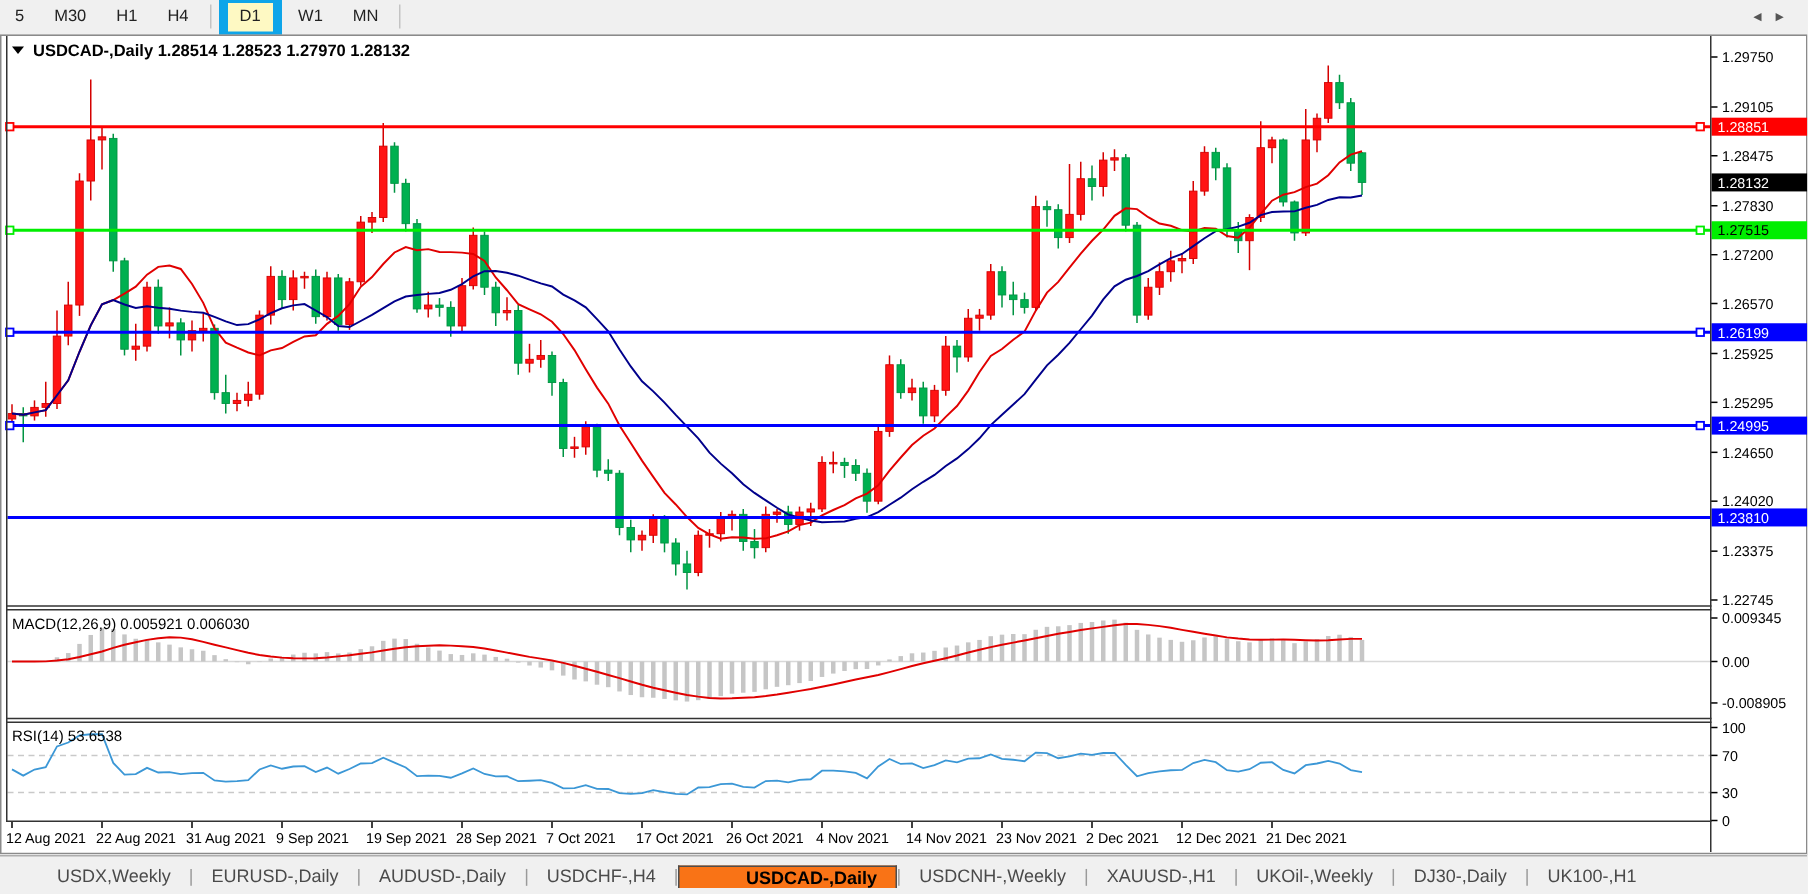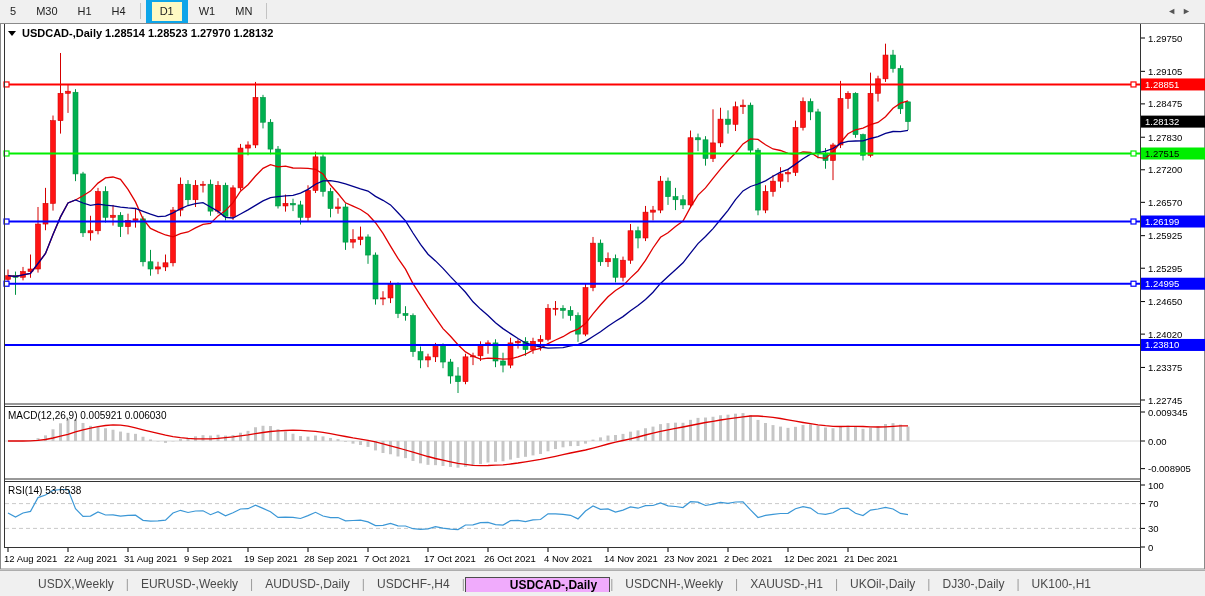--- a/index.html
+++ b/index.html
@@ -11,21 +11,21 @@
   .tfbtn.active{background:#fef9c3;border:6px solid #0ea5e9;}
   .tfsep{width:1px;height:16px;background:#c3c3c3;margin:0 4px;}
   
   .chartwin{position:absolute;left:0;top:23px;width:1205px;height:547px;background:#737373;}
   svg{display:block;font-family:"Liberation Sans",sans-serif;}
   
   .tabbar{position:absolute;left:0;top:570px;width:1205px;height:26px;background:#f0f0f0;
           border-top:1px solid #adadad;display:flex;align-items:center;font-size:12px;color:#4a4a4a;
           padding-left:26px;box-sizing:border-box;}
   .tab{display:flex;align-items:center;padding:0 12px;cursor:default;white-space:nowrap;}
-  .tab.active{background:#f0abfc;border:1px solid #4d4d4d;border-bottom:none;color:#000;font-weight:700;margin-top:1px;padding-left:44px;}
+  .tab.active{background:#f97316;border:1px solid #4d4d4d;border-bottom:none;color:#000;font-weight:700;margin-top:1px;padding-left:44px;}
   .tabsep{display:flex;align-items:center;color:#9a9a9a;}
   .tabscroll{position:absolute;right:8px;top:6px;font-size:9px;color:#555;letter-spacing:6px;}
 </style>
 </head>
 <body>
 
 <div class="app">
   <div class="toolbar" id="toolbar">
       <div class="tfbtn">5</div>
       <div class="tfbtn">M30</div>
@@ -527,33 +527,33 @@
         <line x1="4" y1="381" x2="1141" y2="381" stroke="#333333" stroke-width="1"></line>
         <line x1="4" y1="383.5" x2="1141" y2="383.5" stroke="#333333" stroke-width="1"></line>
         <line x1="4" y1="456" x2="1141" y2="456" stroke="#333333" stroke-width="1"></line>
         <line x1="4" y1="458.5" x2="1141" y2="458.5" stroke="#333333" stroke-width="1"></line>
         <line x1="4" y1="524.5" x2="1141" y2="524.5" stroke="#333333" stroke-width="1"></line>
       </svg>
   </div>
   <div class="tabbar" id="tabbar">
       <div class="tab">USDX,Weekly</div>
       <span class="tabsep">|</span>
-      <div class="tab">EURUSD-,Weekly</div>
+      <div class="tab">EURUSD-,Daily</div>
       <span class="tabsep">|</span>
       <div class="tab">AUDUSD-,Daily</div>
       <span class="tabsep">|</span>
       <div class="tab">USDCHF-,H4</div>
       <span class="tabsep">|</span>
       <div class="tab active">USDCAD-,Daily</div>
       <span class="tabsep">|</span>
       <div class="tab">USDCNH-,Weekly</div>
       <span class="tabsep">|</span>
       <div class="tab">XAUUSD-,H1</div>
       <span class="tabsep">|</span>
-      <div class="tab">UKOil-,Daily</div>
+      <div class="tab">UKOil-,Weekly</div>
       <span class="tabsep">|</span>
       <div class="tab">DJ30-,Daily</div>
       <span class="tabsep">|</span>
       <div class="tab">UK100-,H1</div>
     </div>
   <div class="tabscroll">
     <span id="tab-left">◄</span><span id="tab-right">►</span>
   </div>
 </div>
 

